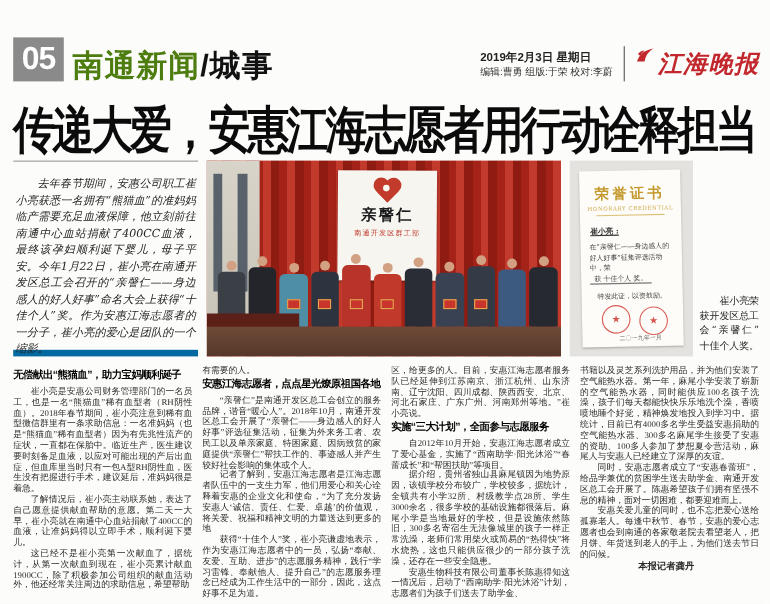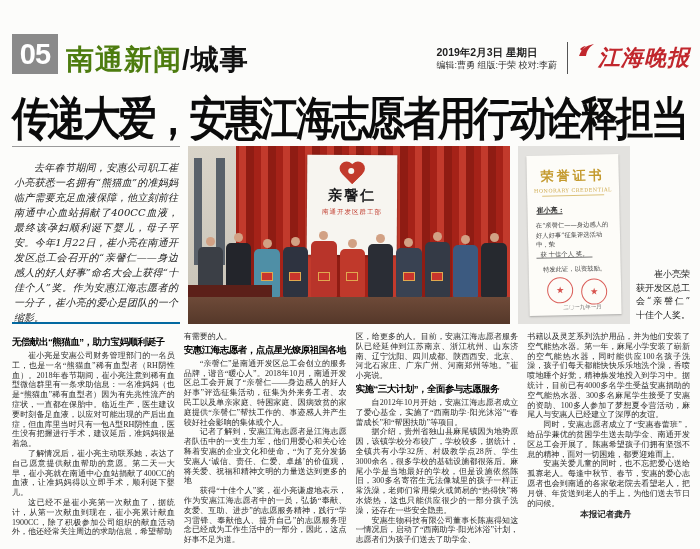--- a/index.html
+++ b/index.html
@@ -35,21 +35,21 @@
   .headline {
     position:absolute; top:88px; left:12px; width:680px;
     font-size:38px; font-weight:900; letter-spacing:-2.5px; white-space:nowrap;
     color:#0b0b0b; transform:scale(1,1.2); transform-origin:left top;
   }
 
   
   .middle { position:absolute; top:146px; left:12px; width:678px; height:178px; display:flex; gap:8px; }
 
   .lead-box {
-    width:168px; box-sizing:border-box; border-top:1px solid #9a9a9a; border-bottom:2px solid #0369a1;
+    width:168px; box-sizing:border-box; border-top:1px solid #9a9a9a; border-bottom:6px solid #0369a1;
     padding:13px 2px 16px 2px; font-family:"DejaVu Serif", serif; font-style:italic;
     font-size:10px; line-height:15px; color:#222; text-align:justify;
   }
   .lead-box p { margin:0; text-indent:2em; }
 
   
   .photo-main {
     position:relative; width:322px; height:178px; overflow:hidden;
     background:repeating-linear-gradient(90deg,#a52218 0 7px,#c23a2c 7px 14px,#8f1c13 14px 22px);
   }

